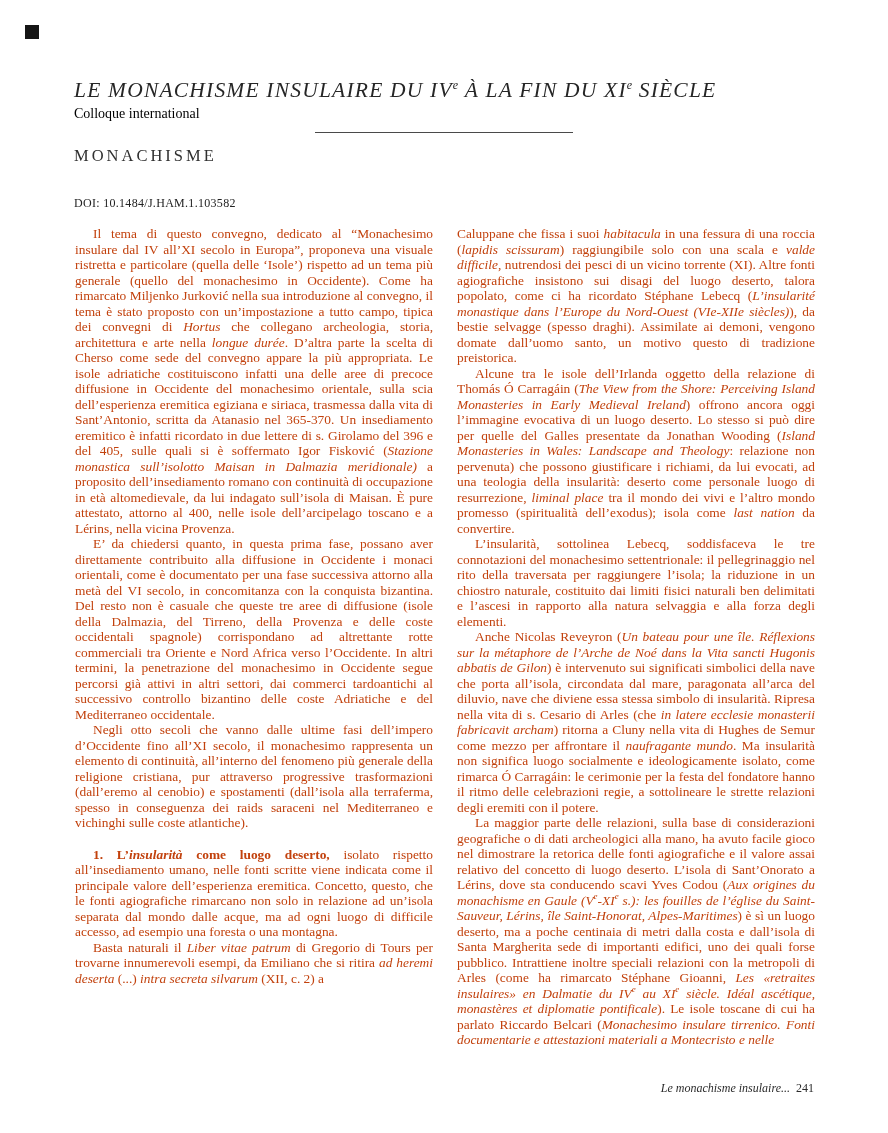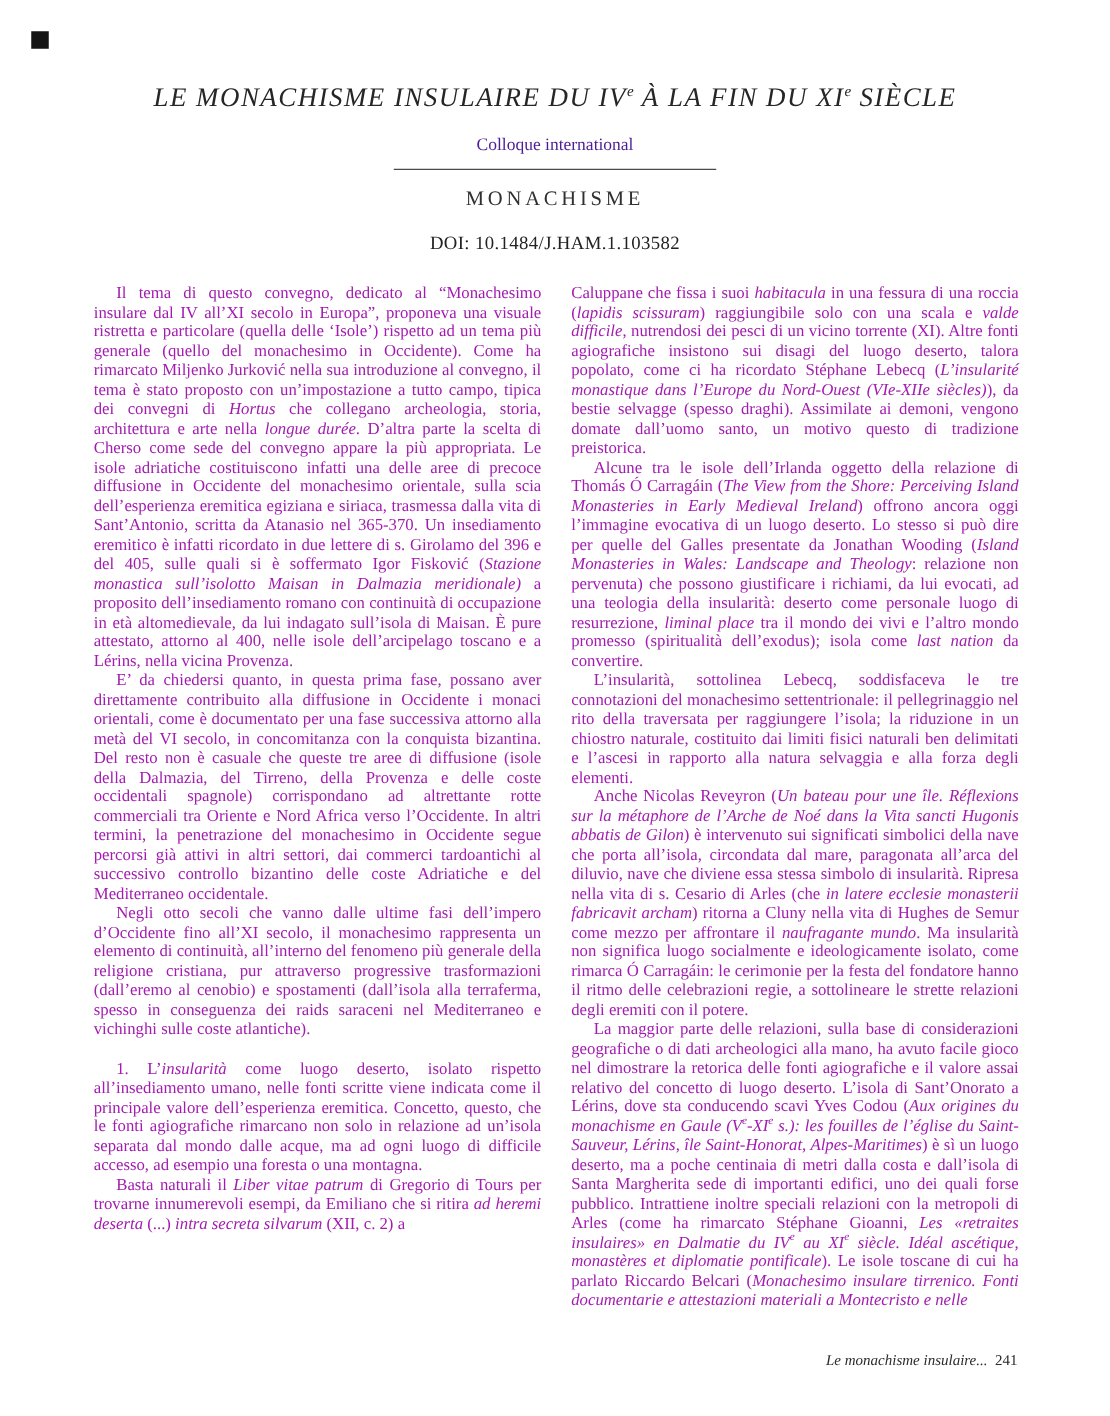--- a/index.html
+++ b/index.html
@@ -9,71 +9,70 @@
     background:#ffffff;
     overflow:hidden;
     font-family:"Liberation Serif", serif;
     color:#1c1c1c;
   }
   .corner-mark{
     position:absolute;left:25px;top:25px;
     width:14px;height:14px;background:#151515;
   }
   .page-header{
-    position:absolute;left:74px;top:60px;width:740px;
-    text-align:center;
+    position:absolute;left:74px;top:72px;width:740px;
   }
   .title{
     margin:0;
     font-size:21.5px;
     font-weight:normal;
     font-style:italic;
     letter-spacing:1.2px;
     color:#262626;
     line-height:26px;
   }
   .title sup{font-size:12px;letter-spacing:0;}
   .subtitle{
-    margin-top:18px;
+    margin-top:3px;
     font-size:14px;
-    color:#4c1d95;
+    color:#000000;
   }
   .header-divider{
     width:258px;height:1px;background:#4a4a4a;
     margin:10px auto 0 auto;
   }
   .section-title{
     margin:13px 0 0 0;
     font-size:16.5px;
     font-weight:normal;
     letter-spacing:3px;
     color:#303030;
   }
   .doi{
-    margin-top:18px;
-    font-size:15px;
+    margin-top:30px;
+    font-size:12px;
     letter-spacing:0.3px;
     color:#222222;
   }
   .columns{
     position:absolute;left:75px;top:226px;width:740px;
     display:flex;gap:24px;
   }
   .col{width:358px;}
   .para{
     margin:0;
     font-size:13.4px;
     line-height:15.5px;
     text-align:justify;
-    color:#a21caf;
+    color:#c2410c;
   }
   .para.indent{text-indent:18px;}
   .para.gap{margin-top:16px;}
   .it{font-style:italic;margin-top:32px;}
-  .bd{font-weight:normal;}
+  .bd{font-weight:bold;}
   .para sup, .para .sup{
     font-size:9px;
     line-height:0;
     vertical-align:super;
   }
   .page-footer{
     position:absolute;right:74px;top:1081px;
     font-size:12px;color:#2b2b2b;
     text-align:right;
   }

